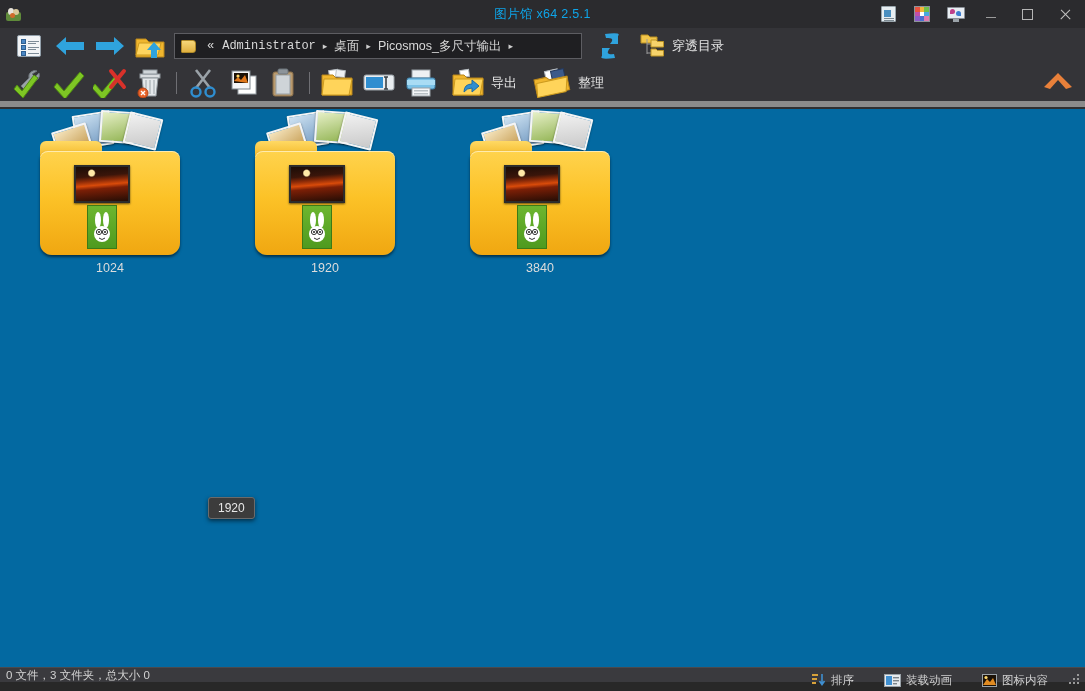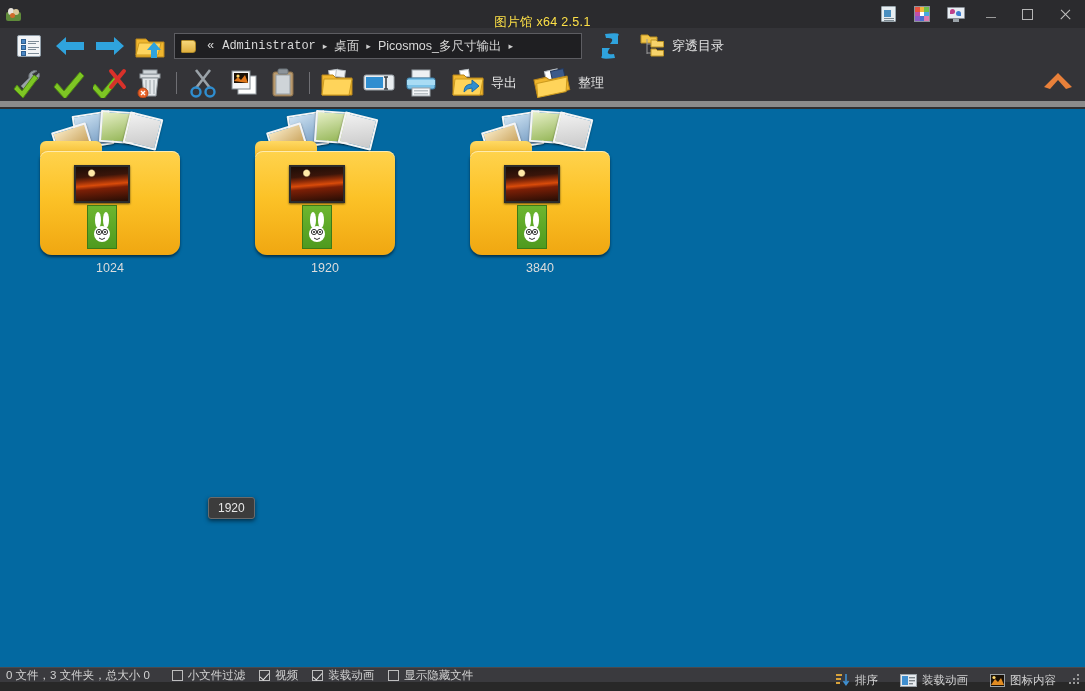--- a/index.html
+++ b/index.html
@@ -24,23 +24,22 @@
     width: 15px; height: 13px; position: relative;
   }
   .app-glyph .g1 { position:absolute; left:0; top:4px; width:15px; height:9px; background:#5f8a3a; border-radius:2px;}
   .app-glyph .g2 { position:absolute; left:2px; top:0px; width:6px; height:7px; background:#e8e4dc; border-radius:50%;}
   .app-glyph .g3 { position:absolute; left:7px; top:1px; width:6px; height:6px; background:#d9c89a; border-radius:50%;}
   .app-glyph .g4 { position:absolute; left:4px; top:5px; width:5px; height:5px; background:#d06a2a; border-radius:50%;}
 
   .title-text {
     position: absolute; left: 0; right: 0; top: 0; height: 28px;
     line-height: 28px; text-align: center;
-    color: #fde047; font-size: 12.5px; letter-spacing: .3px;
+    color: #0ea5e9; font-size: 12.5px; letter-spacing: .3px;
     pointer-events: none;
-    margin-top: 8px;
   }
   .win-right {
     position: absolute; right: 0; top: 0; height: 28px;
     display: flex; align-items: center;
   }
   .tb-appicon {
     width: 34px; height: 28px; display: flex; align-items: center; justify-content: center;
   }
   .ic-doc { width: 15px; height: 16px; background: #e8eef2; border:1px solid #9aa6ad; position: relative; border-radius:1px;}
   .ic-doc::before { content:""; position:absolute; left:2px; top:3px; width:7px; height:7px; background:#4a8fc0;}
@@ -179,21 +178,21 @@
   .box {
     width:11px; height:11px; border:1px solid #bdbdbd; background:#3a3a3e;
     position:relative; flex:0 0 auto;
   }
   .box.on::after {
     content:""; position:absolute; left:2px; top:0px; width:4px; height:8px;
     border:solid #e6e6e6; border-width:0 1.6px 1.6px 0; transform:rotate(42deg);
   }
   .chk-label { color:#d2d2d2; font-size:11.5px; white-space:nowrap; }
 
-  .status-right { position:absolute; right:0; top:0; height:24px; display:flex; align-items:center; gap:4px; }
+  .status-right { position:absolute; right:0; top:0; height:24px; display:flex; align-items:center; gap:12px; }
   .sr-item { display:flex; align-items:center; gap:5px; padding:0 9px; }
   .sr-label { color:#d2d2d2; font-size:11.5px; white-space:nowrap; }
   .grip { width:12px; height:12px; margin-right:4px; position:relative; }
   .grip i { position:absolute; width:2px; height:2px; background:#9a9a9a; }
 </style>
 </head>
 <body>
 
 <div class="titlebar">
   <div class="titlebar-icon">
@@ -513,38 +512,20 @@
     </div>
     <div class="item-label">3840</div>
   </div>
 
   <div class="tooltip">1920</div>
 </div>
 
 <div class="statusbar">
   <span class="status-text">0 文件，3 文件夹，总大小 0</span>
 
-  <div class="chk-group">
-    <label class="chk">
-      <span class="box"></span>
-      <span class="chk-label">小文件过滤</span>
-    </label>
-    <label class="chk">
-      <span class="box on"></span>
-      <span class="chk-label">视频</span>
-    </label>
-    <label class="chk">
-      <span class="box on"></span>
-      <span class="chk-label">装载动画</span>
-    </label>
-    <label class="chk">
-      <span class="box"></span>
-      <span class="chk-label">显示隐藏文件</span>
-    </label>
-  </div>
 
   <div class="status-right">
     <div class="sr-item">
       <svg width="15" height="14" viewBox="0 0 15 14" aria-hidden="true">
         <rect x="1" y="1" width="6" height="2" fill="#d8a23a"></rect>
         <rect x="1" y="5" width="5" height="2" fill="#d8a23a"></rect>
         <rect x="1" y="9" width="4" height="2" fill="#d8a23a"></rect>
         <path d="M11 1 v9 M8.5 8 L11 11.5 L13.5 8" stroke="#3f8fd0" stroke-width="1.6" fill="none"></path>
       </svg>
       <span class="sr-label">排序</span>

